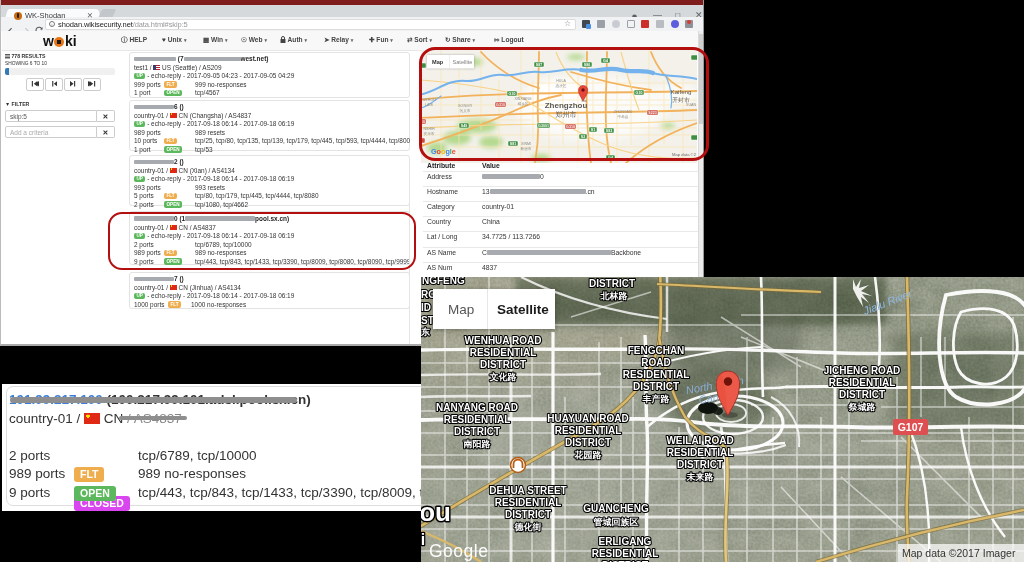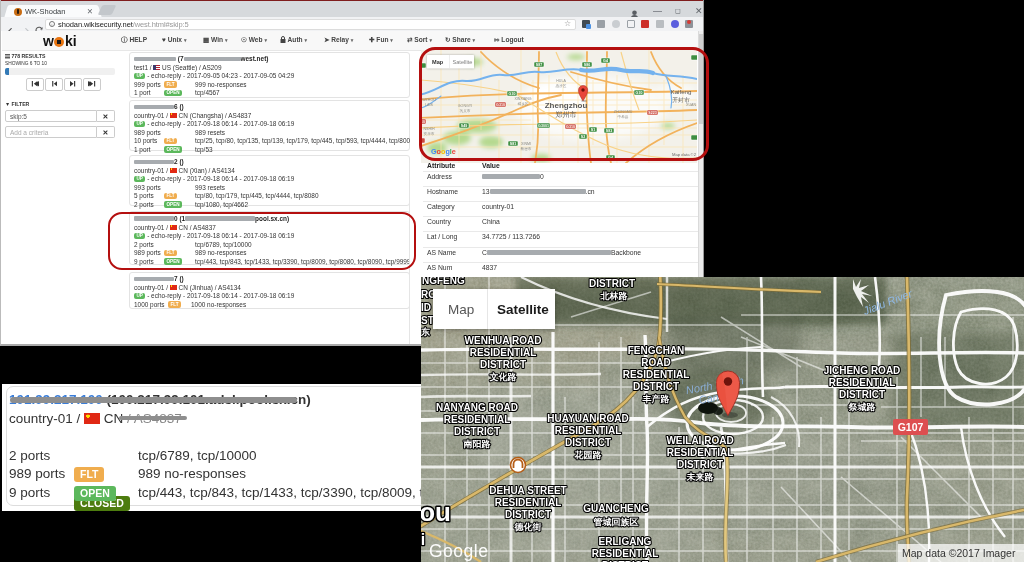--- a/index.html
+++ b/index.html
@@ -1,21 +1,21 @@
 <!DOCTYPE html>
 <html><head>
 <meta charset="utf-8">
 <style>
   html,body{margin:0;padding:0;background:#000;width:1024px;height:562px;overflow:hidden;}
   *{box-sizing:border-box;font-family:"Liberation Sans",sans-serif;}
   .abs{position:absolute;}
   #stage{position:relative;width:1024px;height:562px;background:#000;overflow:hidden;}
   
   #win{left:0;top:0;width:704px;height:346px;background:#fff;filter:blur(0.3px);border-right:1px solid #9b9b9b;border-bottom:2px solid #aaa;border-left:1px solid #bbb;overflow:hidden;}
-  #tabstrip{left:0;top:0;width:704px;height:17px;background:#d6d9dc;border-top:1px solid #7f1d1d;}
+  #tabstrip{left:0;top:0;width:704px;height:17px;background:#d6d9dc;border-top:5px solid #7f1d1d;}
   #tab{left:9px;top:4px;width:86px;height:13px;background:#fafbfc;border-radius:3px 3px 0 0;}
   #tab:before{content:"";position:absolute;left:-4px;top:0;width:8px;height:13px;background:#fafbfc;transform:skewX(-16deg);border-radius:2px 0 0 0;}
   #tab:after{content:"";position:absolute;right:-4px;top:0;width:8px;height:13px;background:#fafbfc;transform:skewX(16deg);border-radius:0 2px 0 0;}
   #tab .fav{position:absolute;left:4px;top:2.5px;width:8px;height:8px;border-radius:50%;background:#c86c13;z-index:2;}
   #tab .fav:after{content:"";position:absolute;left:3.2px;top:1.5px;width:1.6px;height:5px;background:#2a1d10;border-radius:1px;}
   #tab .ttl{position:absolute;left:15px;top:2px;font-size:7.5px;color:#3c4043;z-index:2;}
   #tab .tx{position:absolute;right:3px;top:1.5px;font-size:7.5px;color:#5f6368;z-index:2;}
   #newtab{left:99px;top:4px;width:14px;height:10px;background:#c3c7cb;border-radius:2px;transform:skewX(-25deg);}
   .winbtn{top:5px;font-size:9px;color:#5f6368;}
   #toolbar{left:0;top:17px;width:704px;height:14px;background:#f1f2f4;}
@@ -38,21 +38,21 @@
   .inp{left:3px;width:92px;height:12px;background:#fff;border:1px solid #ccc;border-radius:2px 0 0 2px;font-size:6.5px;color:#555;line-height:11px;padding-left:4px;}
   .inpx{left:95px;width:18px;height:12px;background:#fff;border:1px solid #ccc;border-left:none;border-radius:0 2px 2px 0;text-align:center;font-size:7px;color:#333;line-height:11px;font-weight:bold;}
   
   .entry{left:127px;width:281px;background:#fff;border:1px solid #e3e3e3;border-radius:3px;}
   .ln{position:absolute;left:4px;font-size:6.45px;color:#333;white-space:nowrap;}
   .ln b{color:#222;}
   .red-block{display:inline-block;height:4.5px;background:#a7abaf;border-radius:1px;vertical-align:middle;position:relative;top:-0.5px;}
   .bnum{color:#3a7bd5;font-weight:bold;}
   .badge{display:inline-block;color:#fff;font-weight:bold;font-size:4.6px;border-radius:2px;text-align:center;vertical-align:middle;padding:0.5px 2.5px 1px;position:relative;top:-0.5px;}
   .bg-up,.bg-open{background:#5cb85c;}
-  .bg-closed{background:#4d7c0f;margin-top:48px;}
+  .bg-closed{background:#d946ef;margin-top:48px;}
   .bg-flt{background:#f0ad4e;}
   .flag{display:inline-block;width:7px;height:4.5px;vertical-align:middle;position:relative;top:-0.5px;}
   .cnf{background:radial-gradient(circle at 1.6px 1.3px, #ffde00 0 0.8px, #e02814 0.9px);}
   .c2{position:absolute;left:30px;}
   .c3{position:absolute;left:61px;}
   
   .trow{position:absolute;left:425px;font-size:6.8px;color:#333;white-space:nowrap;}
   .trow .v{position:absolute;left:55px;}
   .tline{position:absolute;left:421px;width:276px;height:1px;background:#e9e9e9;}
   #vdiv{left:407px;top:132px;width:1px;height:181px;background:#e5e5e5;}
@@ -96,21 +96,21 @@
           <path d="M3.6,0.2 L0.4,3.5 L3.6,6.8 M0.6,3.5 H7.6" stroke="#555" stroke-width="1.1" fill="none"></path>
         </svg></div>
     <div class="abs" style="left:20px;top:20.5px;"><svg width="8" height="7" viewBox="0 0 8 7">
           <path d="M4.4,0.2 L7.6,3.5 L4.4,6.8 M7.4,3.5 H0.4" stroke="#c3c6c9" stroke-width="1.1" fill="none"></path>
         </svg></div>
     <div class="abs" style="left:33.5px;top:20px;"><svg width="8" height="8" viewBox="0 0 8 8">
           <path d="M6.8,3.2 A3,3 0 1 0 6.9,4.9" stroke="#555" stroke-width="1.1" fill="none"></path>
           <path d="M7.5,1 v2.4 h-2.4 Z" fill="#555"></path>
         </svg></div>
     <div class="abs" style="left:48px;top:20.5px;width:6px;height:6px;border:1px solid #777;border-radius:50%;font-size:4px;color:#777;text-align:center;line-height:5px;">i</div>
-    <div id="urltxt" class="abs">shodan.wikisecurity.net<span class="gray">/west.html#skip:5</span></div>
+    <div id="urltxt" class="abs">shodan.wikisecurity.net<span class="gray">/data.html#skip:5</span></div>
     <div class="abs navic" style="left:563px;color:#888;">☆</div>
 
     <div class="abs" style="left:581px;top:20px;width:8px;height:8px;background:#404a52;border-radius:1px;"></div>
     <div class="abs" style="left:585px;top:24px;width:5px;height:5px;background:#4a90e2;border-radius:1px;"></div>
     <div class="abs" style="left:596px;top:20px;width:8px;height:8px;background:#9aa0a6;border-radius:1px;"></div>
     <div class="abs" style="left:611px;top:20px;width:8px;height:8px;background:#c9cdd1;border-radius:50%;"></div>
     <div class="abs" style="left:626px;top:20px;width:8px;height:8px;border:1.5px solid #9aa0a6;border-radius:1px;"></div>
     <div class="abs" style="left:640px;top:20px;width:8px;height:8px;background:#cc2f2a;border-radius:1px;"></div>
     <div class="abs" style="left:655px;top:20px;width:8px;height:8px;background:#b9bdc1;border-radius:1px;"></div>
     <div class="abs" style="left:670px;top:20px;width:8px;height:8px;background:#5b5fde;border-radius:50%;"></div>

